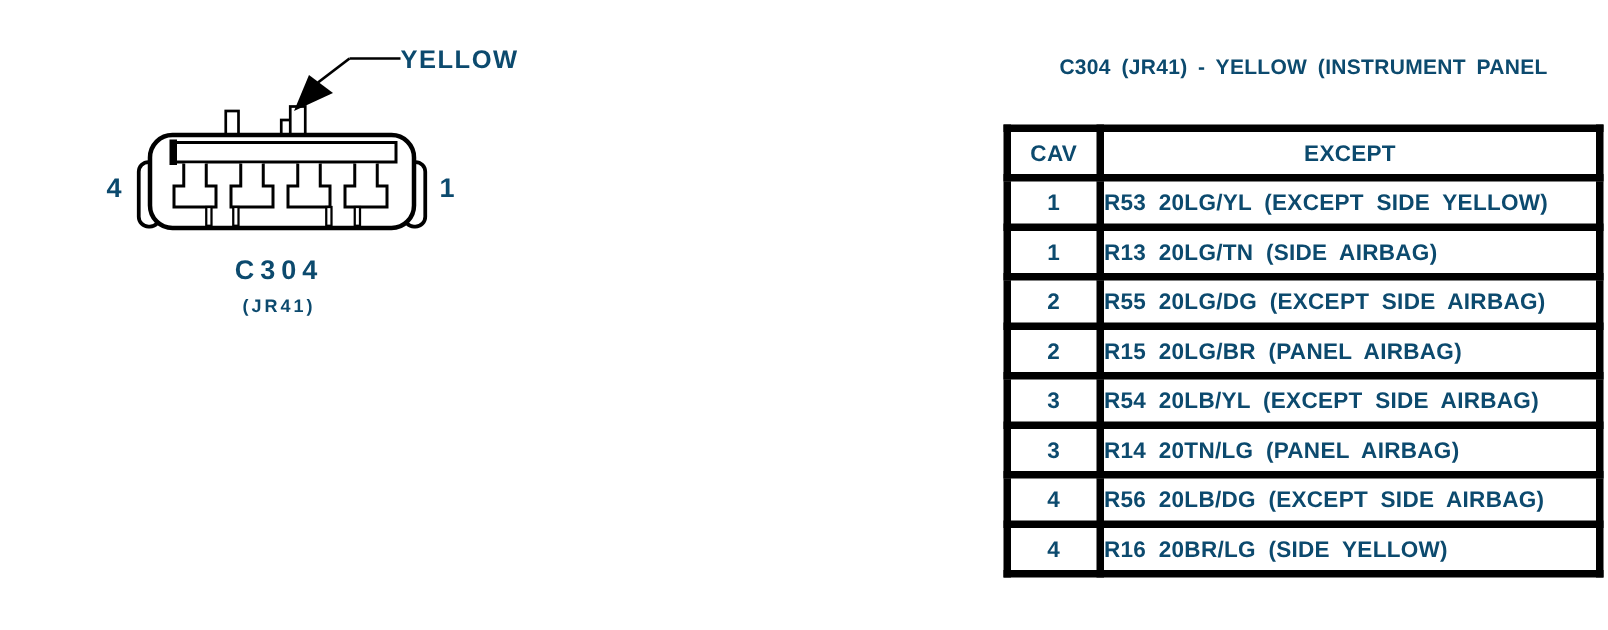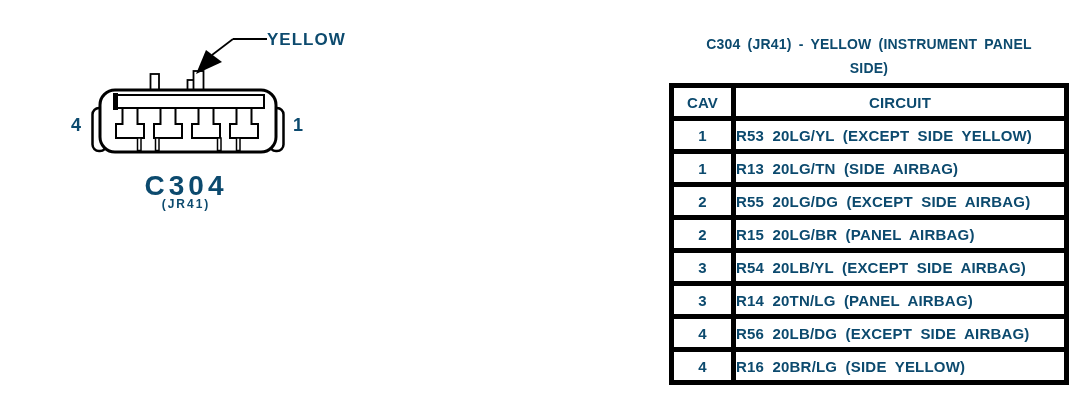--- a/index.html
+++ b/index.html
@@ -12,21 +12,21 @@
   .abs { position:absolute; }
 
   
   #wire-color-label {
     left:231px; top:30px; font-size:17px; font-weight:700; letter-spacing:1px;
   }
   #pin-left  { left:30px;  top:115px; width:20px; text-align:center; font-size:18px; font-weight:700; }
   #pin-right { left:252px; top:115px; width:20px; text-align:center; font-size:18px; font-weight:700; }
   #connector-name {
     left:90px; top:170px; width:120px; text-align:center;
-    font-size:28px; font-weight:700; letter-spacing:4px;
+    font-size:18px; font-weight:700; letter-spacing:4px;
   }
   #connector-code {
     left:88px; top:197px; width:124px; text-align:center;
     font-size:12px; font-weight:700; letter-spacing:2px;
   }
 
   
   #table-title {
     left:633px; top:32px; width:400px; text-align:center;
     font-size:14px; font-weight:700; line-height:24px;
@@ -87,32 +87,31 @@
   </svg>
 
   <div class="abs" id="wire-color-label">YELLOW</div>
   <div class="abs" id="pin-left">4</div>
   <div class="abs" id="pin-right">1</div>
   <div class="abs" id="connector-name">C304</div>
   <div class="abs" id="connector-code">(JR41)</div>
 
   <div class="abs" id="table-title">
     <div>C304 (JR41) - YELLOW (INSTRUMENT PANEL</div>
-    <div>SIDE)</div>
   </div>
 
   <table id="pinout-table">
     <colgroup>
         <col style="width:62px">
         <col>
       </colgroup>
     <thead>
       <tr>
         <th>CAV</th>
-        <th>CIRCUIT</th>
+        <th>EXCEPT</th>
       </tr>
     </thead>
     <tbody>
       <tr>
         <td class="cav-cell">1</td>
         <td class="circuit-cell">R53 20LG/YL (EXCEPT SIDE YELLOW)</td>
       </tr>
       <tr>
         <td class="cav-cell">1</td>
         <td class="circuit-cell">R13 20LG/TN (SIDE AIRBAG)</td>

